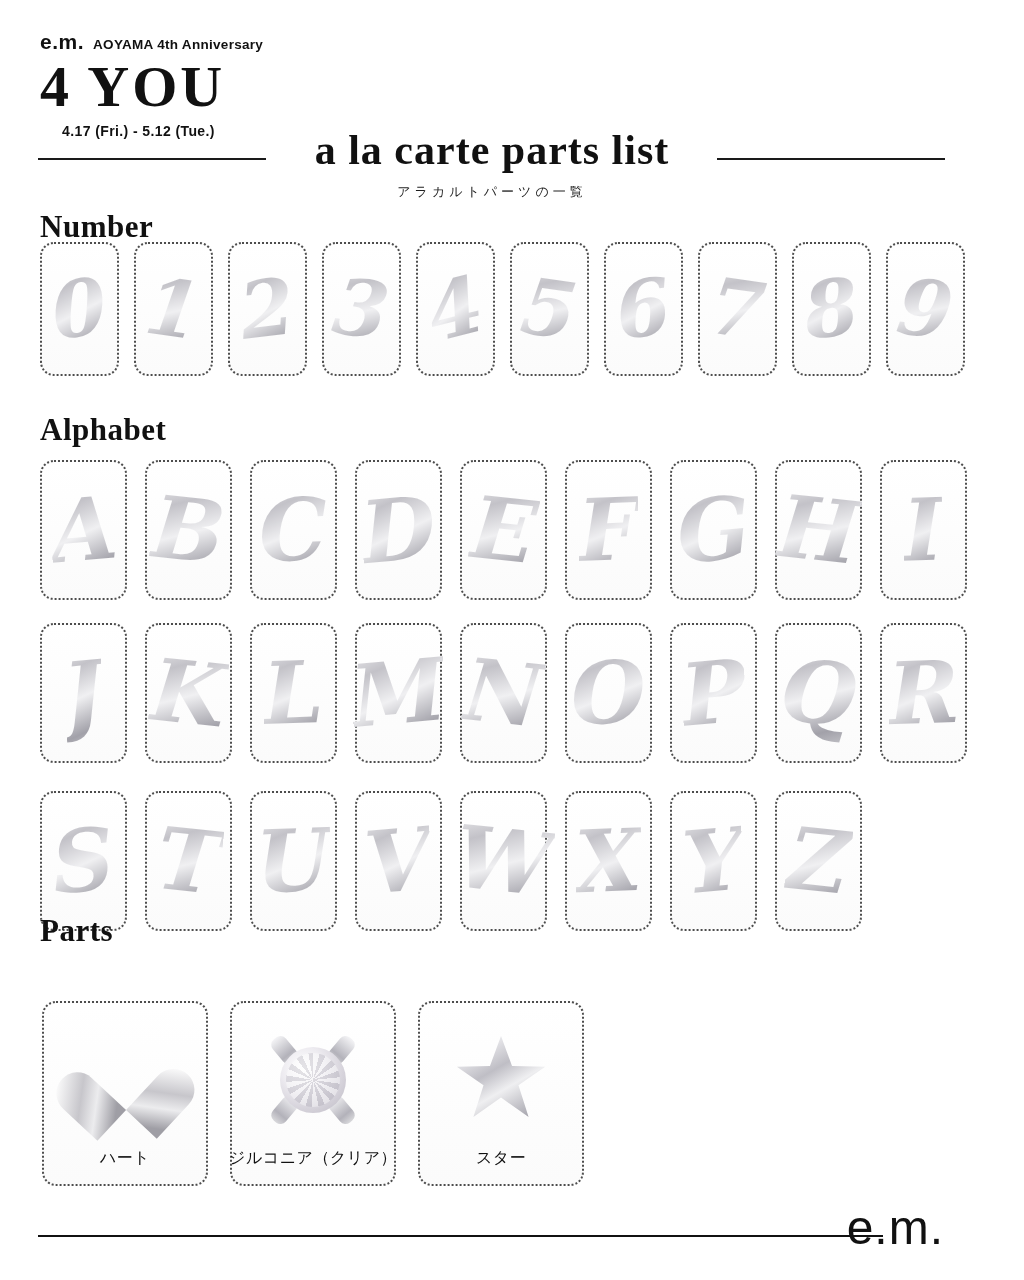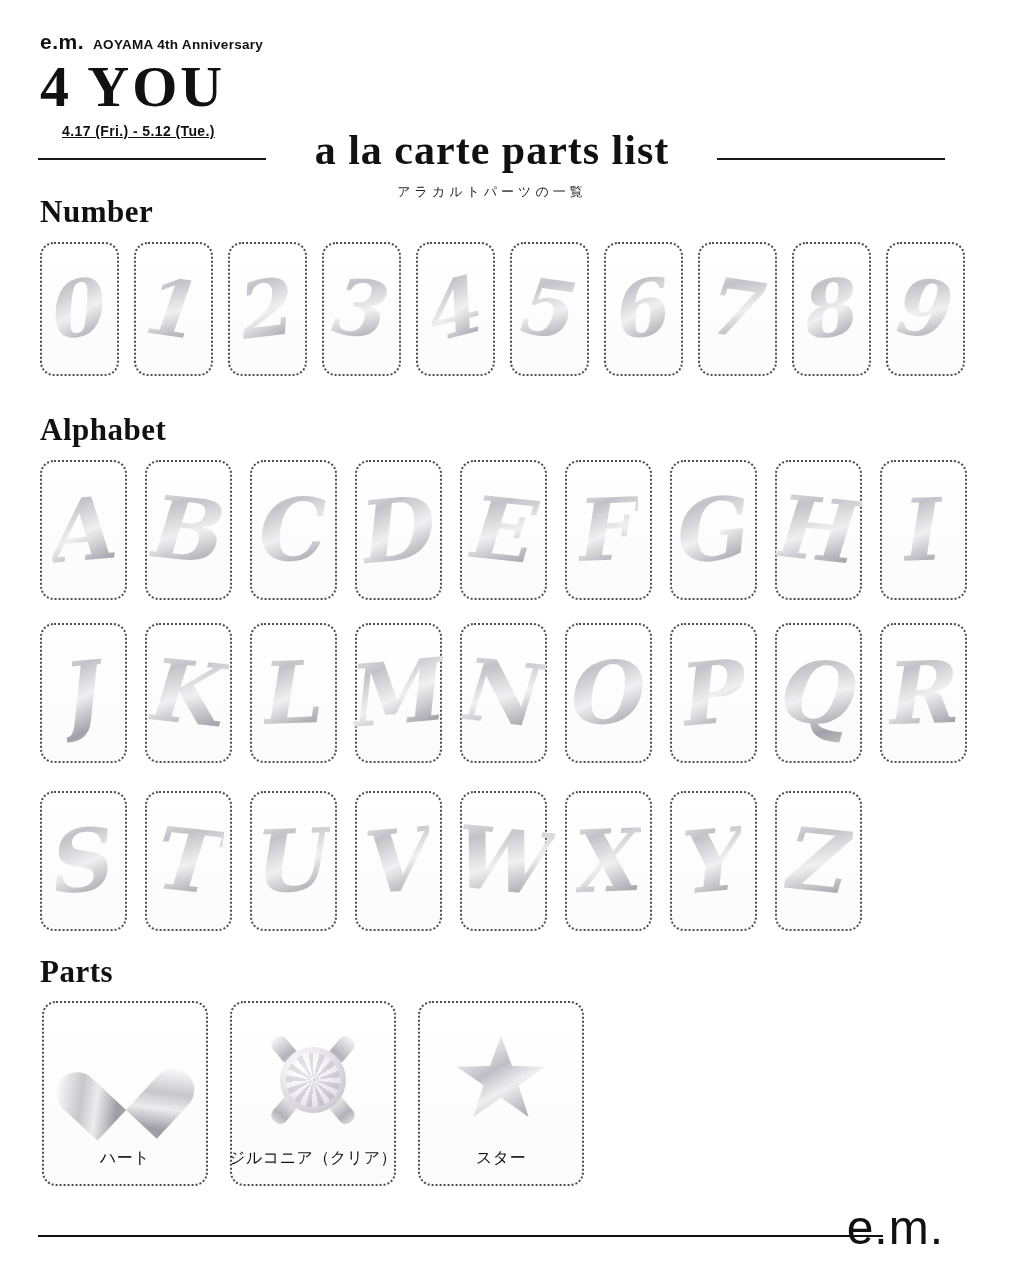--- a/index.html
+++ b/index.html
@@ -8,34 +8,34 @@
     position:relative; width:984px; height:1280px; background:#ffffff;
     font-family:"Liberation Sans", sans-serif; color:#111; overflow:hidden;
   }
 
   
   #header { position:absolute; left:40px; top:30px; }
   .brand-line { display:flex; align-items:baseline; gap:9px; }
   .brand { font:700 21px "Liberation Sans", sans-serif; letter-spacing:.5px; }
   .event { font:700 13.5px "Liberation Sans", sans-serif; letter-spacing:.3px; }
   .big-title { font:700 58px "Liberation Serif", serif; letter-spacing:3px; line-height:1; margin-top:4px; }
-  .dates { font:700 14px "Liberation Sans", sans-serif; margin:7px 0 0 22px; letter-spacing:.4px;text-decoration:underline; }
+  .dates { font:700 14px "Liberation Sans", sans-serif; margin:7px 0 0 22px; letter-spacing:.4px; }
 
   
   .title-block { position:absolute; left:0; top:126px; width:100%; text-align:center; }
   .page-title { font:700 42px "Liberation Serif", serif; letter-spacing:1px;text-align:center; }
   .page-subtitle { font:400 13px "Liberation Sans", sans-serif; letter-spacing:4px; margin-top:9px; color:#1c1c1c; }
   .rule { position:absolute; top:158px; height:2px; width:228px; background:#1a1a1a; }
   .rule-left { left:38px; } .rule-right { right:39px; }
 
   
   .sec-h { position:absolute; left:40px; font:700 31px "Liberation Serif", serif; letter-spacing:.5px; }
-  .num-h   { top:194px; }
+  .num-h   { top:209px; }
   .alpha-h { top:412px; }
-  .parts-h { top:954px; }
+  .parts-h { top:913px; }
 
   
   .row { position:absolute; left:40px; display:flex; }
   .num-row   { top:242px; gap:15px; }
   .alpha-r0  { top:460px; gap:18px; }
   .alpha-r1  { top:623px; gap:18px; }
   .alpha-r2  { top:791px; gap:18px; }
   .parts-row { top:1001px; left:42px; gap:22px; }
 
   .card {

